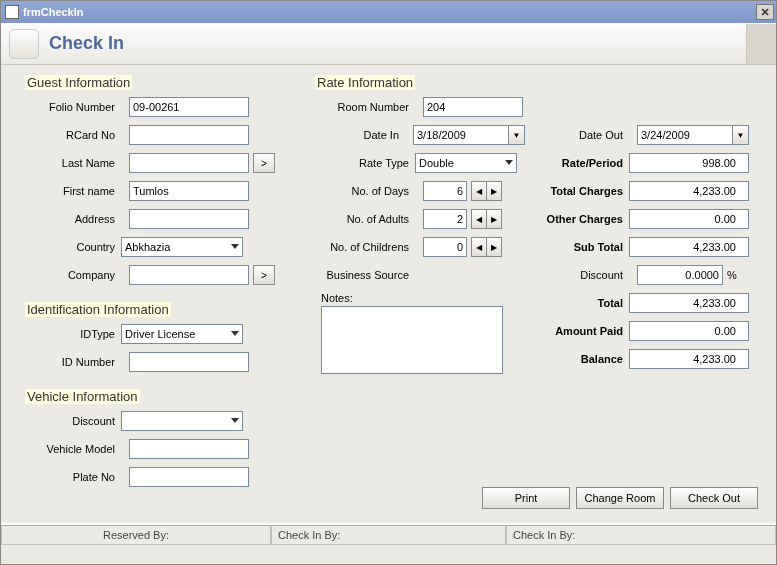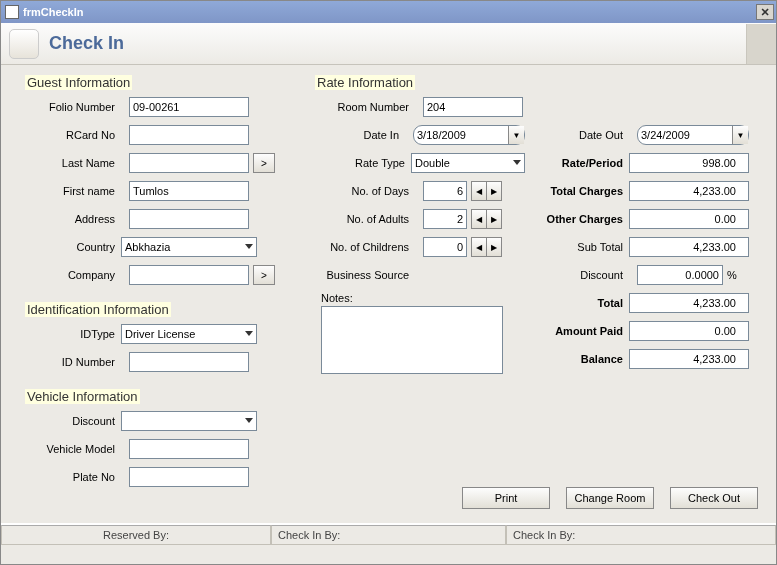--- a/index.html
+++ b/index.html
@@ -113,21 +113,21 @@
   input.txt, select.sel, .numout {
     height: 20px;
     border: 1px solid #7a8a99;
     background: #fff;
     font-family: Tahoma, Arial, sans-serif;
     font-size: 11px;
     padding: 1px 3px;
   }
   .txt { width: 120px; margin-left: 8px; }
   .col-left .txt { width: 120px; }
-  .sel { width: 136px; }
+  .sel { width: 122px; }
   .dateField { width: 112px; }
   .numout {
     width: 120px;
     text-align: right;
     padding-right: 12px;
     background: #fff;
     display: inline-flex;
     align-items: center;
     justify-content: flex-end;
   }
@@ -172,21 +172,21 @@
   .pct { margin-left: 4px; }
   .btnrow {
     position: absolute;
     right: 18px;
     bottom: 14px;
     display: flex;
     flex-direction: column;
     gap: 6px;
     align-items: flex-end;
   }
-  .btnrow .line { display:flex; gap:16px;margin-top:32px; }
+  .btnrow .line { display:flex; gap:6px;margin-top:32px; }
   .btn {
     width: 88px; height: 22px;
     border: 1px solid #888;
     background: linear-gradient(#fdfdfd,#e2dfd6);
     cursor: pointer;
     font-family: Tahoma, Arial, sans-serif;
     font-size: 11px;
   }
   
   .statusbar {
@@ -210,21 +210,21 @@
     content: "";
     position: absolute;
     right: 4px; top: 7px;
     width: 0; height:0;
     border-left: 4px solid transparent;
     border-right: 4px solid transparent;
     border-top: 5px solid #333;
     pointer-events: none;
   }
   .dateWrap { position:relative; display:inline-block; }
-  .dateWrap input { padding-right: 28px; border-radius: 9px; }
+  .dateWrap input { padding-right: 28px; }
   .dateWrap .arrowBtn {
     position:absolute; right:1px; top:1px;
     width:16px; height:18px;
     background: linear-gradient(#fdfdfd,#e2dfd6);
     border-left:1px solid #888;
     display:flex; align-items:center; justify-content:center;
     font-size:8px; cursor:pointer;
   }
 </style>
 </head>
@@ -332,21 +332,21 @@
           <div class="row">
             <span class="lbl">Date In</span>
             <span class="dateWrap">
               <input class="txt dateField" type="text" value="3/18/2009" style="">
               <span class="arrowBtn">▼</span>
             </span>
           </div>
           <div class="row">
             <span class="lbl">Rate Type</span>
             <span class="dropWrap">
-              <select class="sel" style="width:114px">
+              <select class="sel" style="width:102px">
                 <option>Double</option>
               </select>
             </span>
           </div>
           <div class="row">
             <span class="lbl">No. of Days</span>
             <input class="txt numsmall" type="text" value="6" style="">
             <span class="spin">
               <span class="arrow">◀</span>
               <span class="arrow">▶</span>
@@ -392,21 +392,21 @@
           </div>
           <div class="row">
             <span class="lbl" style="font-weight:bold">Total Charges</span>
             <span class="numout">4,233.00</span>
           </div>
           <div class="row">
             <span class="lbl linkish">Other Charges</span>
             <span class="numout">0.00</span>
           </div>
           <div class="row">
-            <span class="lbl" style="font-weight:normal">Sub Total</span>
+            <span class="lbl" style="font-weight:bold">Sub Total</span>
             <span class="numout">4,233.00</span>
           </div>
           <div class="row">
             <span class="lbl">Discount</span>
             <input class="txt" style="width: 86px; text-align: right;" type="text" value="0.0000">
             <span class="pct">%</span>
           </div>
           <div class="row">
             <span class="lbl" style="font-weight:bold">Total</span>
             <span class="numout">4,233.00</span>

